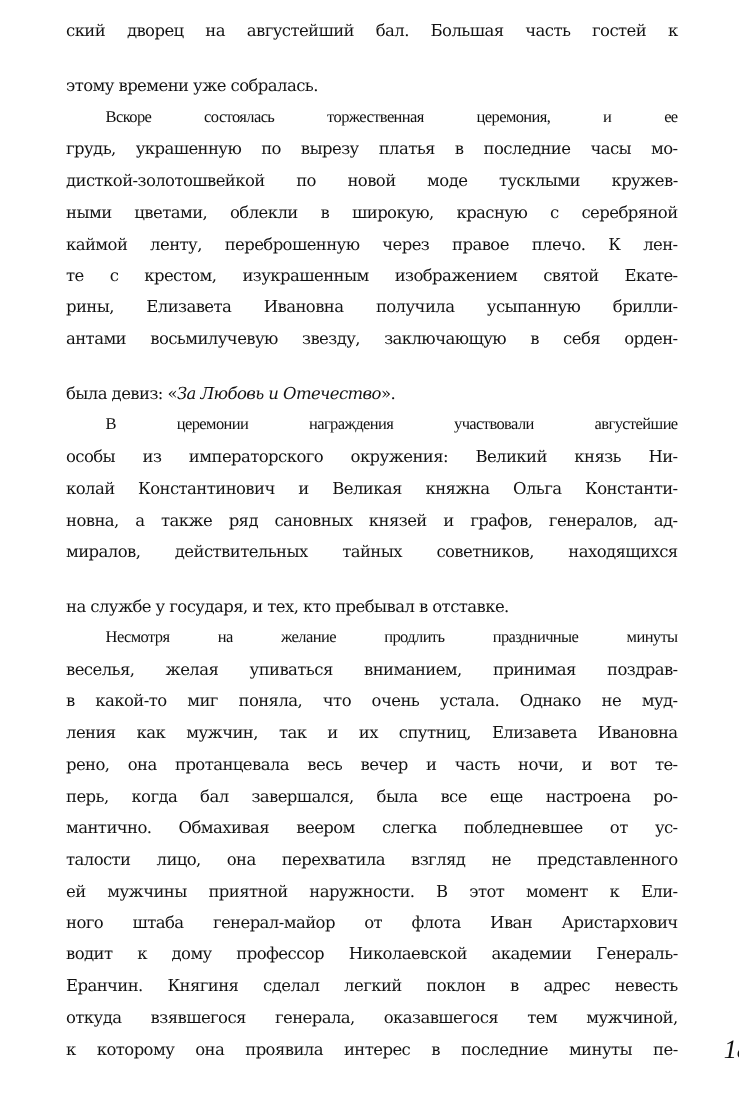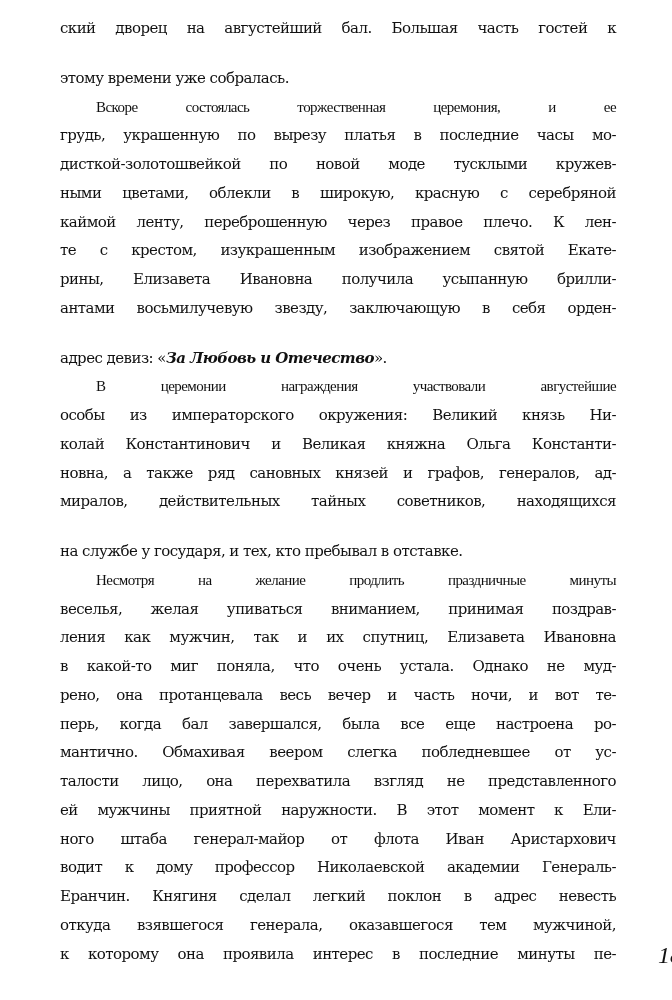--- a/index.html
+++ b/index.html
@@ -35,21 +35,21 @@
   .line.last {
     text-align-last: left;
     margin-top: 21px;
   }
   .line.indent {
     padding-left: 36px;
     font-family: Liberation Serif, serif;
   }
   .emph {
     font-style: italic;
-    font-weight: bold;
+    font-weight: normal;
   }
   .page-number {
     position: absolute;
     left: 0;
     width: 672px;
     top: 942px;
     text-align: right;
     font-family: "Liberation Serif", serif;
     font-style: italic;
     font-size: 24px;
@@ -69,37 +69,37 @@
 
   <div>
     <span class="line indent">Вскоре состоялась торжественная церемония, и ее</span>
     <span class="line">грудь, украшенную по вырезу платья в последние часы мо-</span>
     <span class="line">дисткой-золотошвейкой по новой моде тусклыми кружев-</span>
     <span class="line">ными цветами, облекли в широкую, красную с серебряной</span>
     <span class="line">каймой ленту, переброшенную через правое плечо. К лен-</span>
     <span class="line">те с крестом, изукрашенным изображением святой Екате-</span>
     <span class="line">рины, Елизавета Ивановна получила усыпанную брилли-</span>
     <span class="line">антами восьмилучевую звезду, заключающую в себя орден-</span>
-    <span class="line last"><span>адрес девиз: «</span><span class="emph">За Любовь и Отечество</span><span>».</span></span>
+    <span class="line last"><span>была девиз: «</span><span class="emph">За Любовь и Отечество</span><span>».</span></span>
   </div>
 
   <div>
     <span class="line indent">В церемонии награждения участвовали августейшие</span>
     <span class="line">особы из императорского окружения: Великий князь Ни-</span>
     <span class="line">колай Константинович и Великая княжна Ольга Константи-</span>
     <span class="line">новна, а также ряд сановных князей и графов, генералов, ад-</span>
     <span class="line">миралов, действительных тайных советников, находящихся</span>
     <span class="line last">на службе у государя, и тех, кто пребывал в отставке.</span>
   </div>
 
   <div>
     <span class="line indent">Несмотря на желание продлить праздничные минуты</span>
     <span class="line">веселья, желая упиваться вниманием, принимая поздрав-</span>
+    <span class="line">в какой-то миг поняла, что очень устала. Однако не муд-</span>
     <span class="line">ления как мужчин, так и их спутниц, Елизавета Ивановна</span>
-    <span class="line">в какой-то миг поняла, что очень устала. Однако не муд-</span>
     <span class="line">рено, она протанцевала весь вечер и часть ночи, и вот те-</span>
     <span class="line">перь, когда бал завершался, была все еще настроена ро-</span>
     <span class="line">мантично. Обмахивая веером слегка побледневшее от ус-</span>
     <span class="line">талости лицо, она перехватила взгляд не представленного</span>
     <span class="line">ей мужчины приятной наружности. В этот момент к Ели-</span>
     <span class="line">ного штаба генерал-майор от флота Иван Аристархович</span>
     <span class="line">водит к дому профессор Николаевской академии Генераль-</span>
     <span class="line">Еранчин. Княгиня сделал легкий поклон в адрес невесть</span>
     <span class="line">откуда взявшегося генерала, оказавшегося тем мужчиной,</span>
     <span class="line">к которому она проявила интерес в последние минуты пе-</span>

